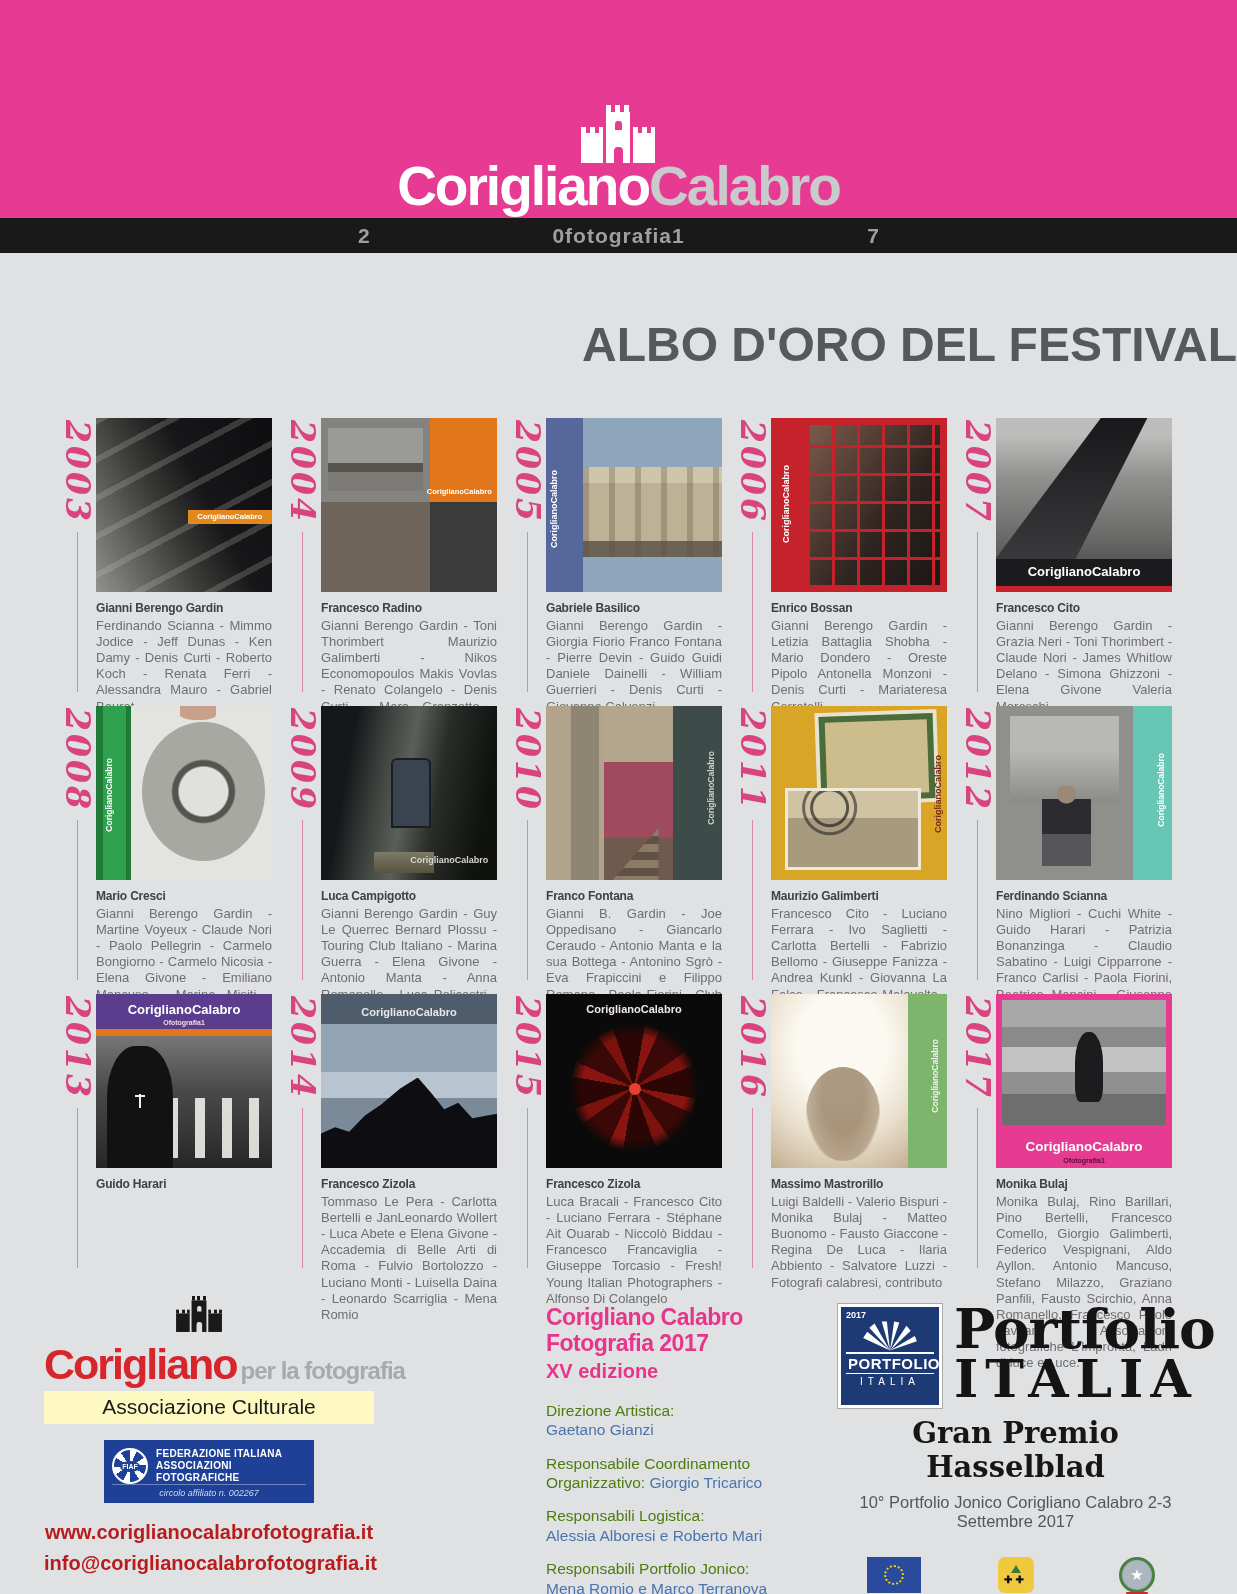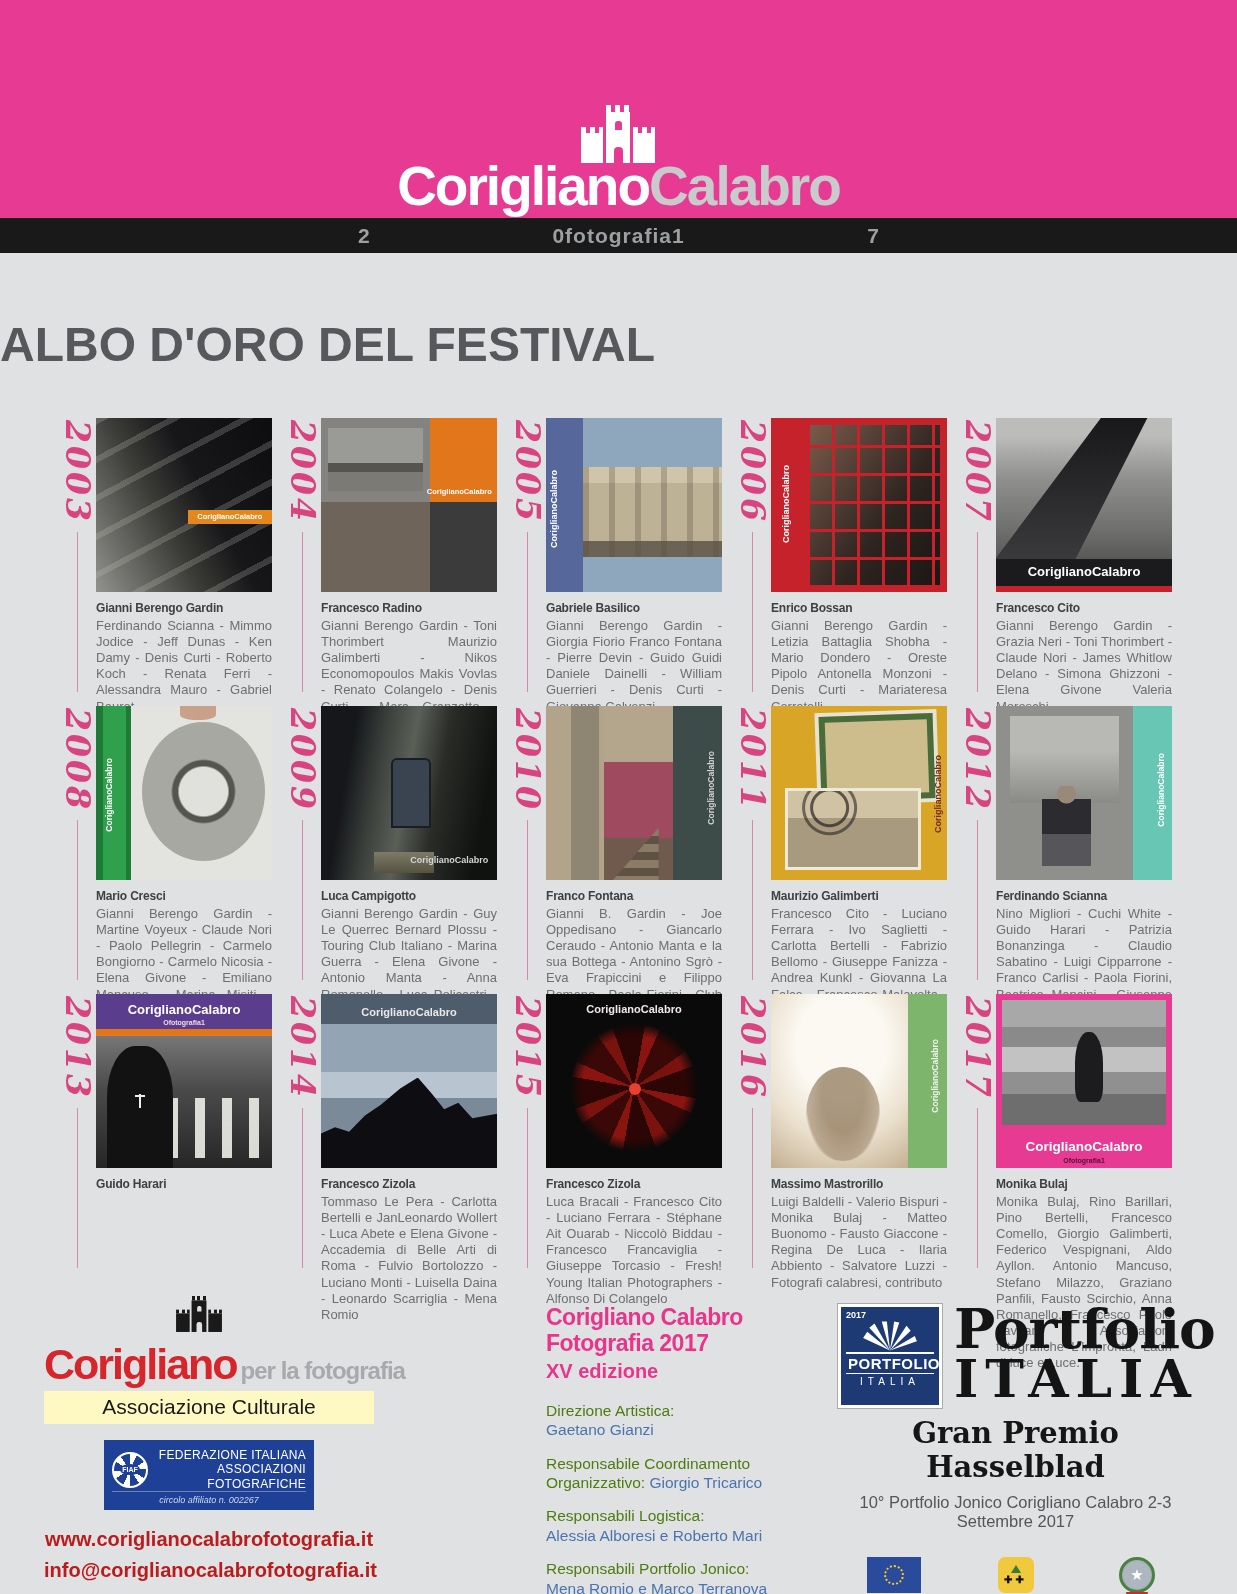--- a/index.html
+++ b/index.html
@@ -20,21 +20,21 @@
   .cst .dr { left:33px; top:42px; width:9px; height:16px; background:var(--bg); border-radius:4px 4px 0 0; }
   .cst .wn { left:34px; top:16px; width:7px; height:9px; background:var(--bg); border-radius:3px 3px 0 0; }
   .logo-text { font-size:55px; font-weight:bold; letter-spacing:-2px; line-height:1; }
   .logo-text .p1 { color:#ffffff; }
   .logo-text .p2 { color:#c9cacc; }
   .header-black { height:35px; background:#191919; display:flex; align-items:center; padding:0 358px; }
   .header-black span { color:#9da0a3; font-weight:bold; font-size:21px; }
   .header-black .bc { flex:1; text-align:center; letter-spacing:1px; }
 
   
-  .main-title { text-align:left; margin-top:64px; margin-bottom:46px; font-size:48px; font-weight:bold; color:#57585b; letter-spacing:0; }
+  .main-title { text-align:right; margin-top:64px; margin-bottom:46px; font-size:48px; font-weight:bold; color:#57585b; letter-spacing:0; }
 
   
   .grid { margin-left:58px; width:1125px; display:grid; grid-template-columns:repeat(5,225px); grid-auto-rows:288px; }
   .cell { display:flex; }
   .year-col { width:38px; display:flex; flex-direction:column; align-items:center; padding-top:2px; }
   .year { writing-mode:vertical-rl; font-family:"DejaVu Serif", serif; font-style:italic; font-weight:bold; font-size:33px; color:#d9437f; letter-spacing:3px; line-height:1; }
   .year-line { flex:1; width:1px; background:#d987ab; margin-top:8px; margin-bottom:14px; }
   .cell-body { width:176px; }
   .thumb { width:176px; height:174px; position:relative; overflow:hidden; background:#888; }
   .thumb::before, .thumb::after { content:""; position:absolute; }
@@ -119,21 +119,21 @@
   .fleft { width:330px; text-align:center; }
   .fl-logo { position:relative; padding-top:36px; white-space:nowrap; }
   .fl-logo .cst { position:absolute; left:118px; top:-8px; transform:scale(.62); transform-origin:top center; --c:#1a1a1a; --bg:#dfe1e3; }
   .fl-red { color:#d6252b; font-weight:bold; font-size:43px; letter-spacing:-2px; }
   .fl-gray { color:#a7a9ac; font-weight:bold; font-size:24px; letter-spacing:-1px; margin-left:4px; }
   .fl-assoc { background:#fef9c3; color:#1a1a1a; font-size:21px; padding:4px 0 5px; margin-top:2px; }
   .fiaf { width:210px; margin:16px auto 14px; background:#1e4096; color:#fff; padding:8px 8px 5px; }
   .fiaf-row { display:flex; align-items:center; gap:8px; }
   .fiaf-circle { width:36px; height:36px; border-radius:50%; flex:0 0 36px; border:2px solid #fff; background:conic-gradient(#fff 0 25deg,#1e4096 25deg 60deg,#fff 60deg 85deg,#1e4096 85deg 120deg,#fff 120deg 145deg,#1e4096 145deg 180deg,#fff 180deg 205deg,#1e4096 205deg 240deg,#fff 240deg 265deg,#1e4096 265deg 300deg,#fff 300deg 325deg,#1e4096 325deg 360deg); display:flex; align-items:center; justify-content:center; }
   .fiaf-acr { font-size:7px; font-weight:bold; background:#1e4096; border-radius:50%; padding:2px; }
-  .fiaf-text { font-size:12px; font-weight:normal; text-align:right; line-height:1.2; letter-spacing:.3px; }
+  .fiaf-text { font-size:10px; font-weight:bold; text-align:left; line-height:1.2; letter-spacing:.3px; }
   .fiaf-sub { font-size:9px; font-style:italic; color:#cfd8f0; border-top:1px solid rgba(255,255,255,.35); padding-top:3px; }
   .fl-urls { font-size:20px; font-weight:bold; color:#b91c1c; line-height:1.55; }
 
   .fcenter { width:292px; margin-left:172px; text-align:left; }
   .fc-title { color:#e8358b; font-weight:bold; font-size:23px; line-height:1.15; letter-spacing:-0.5px; }
   .fc-edition { color:#e8358b; font-weight:bold; font-size:20px; margin:3px 0 18px; }
   .credit { margin-bottom:14px; font-size:15.5px; line-height:1.25; }
   .credit .role { color:#4d7c0f; }
   .credit .cname { color:#4a74ae; display:block; }
   .credit .cname.inline { display:inline; }

